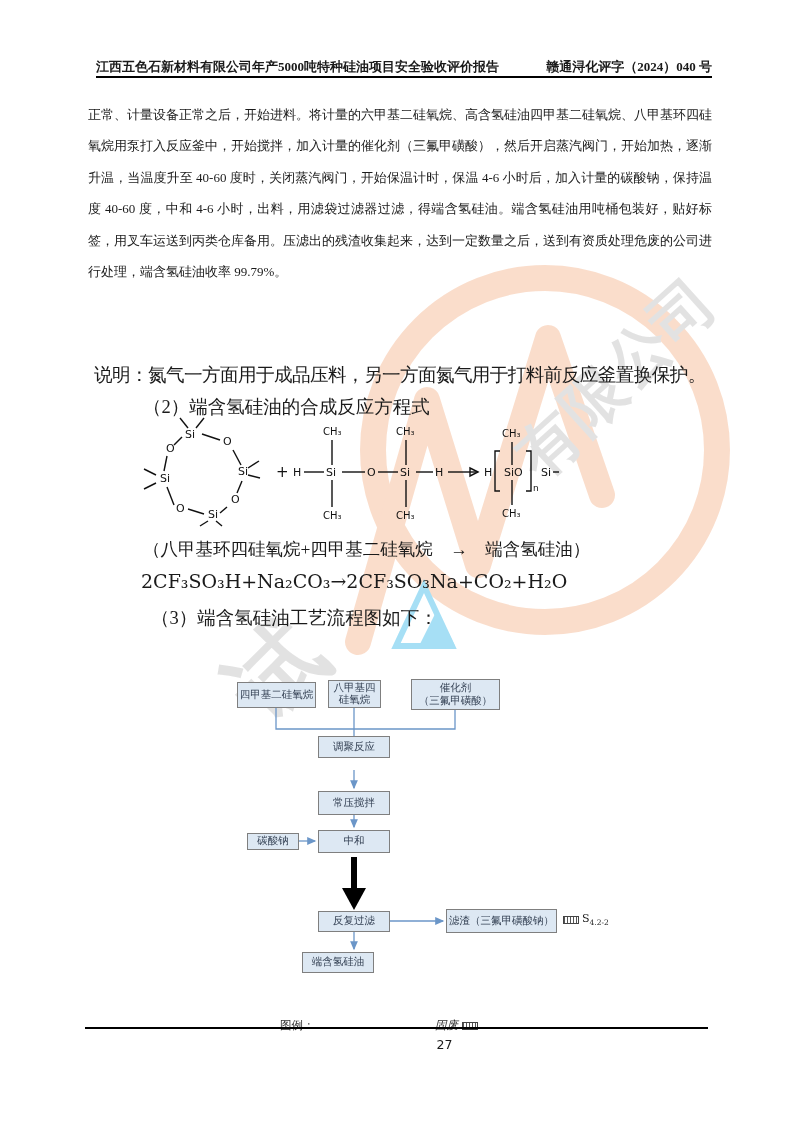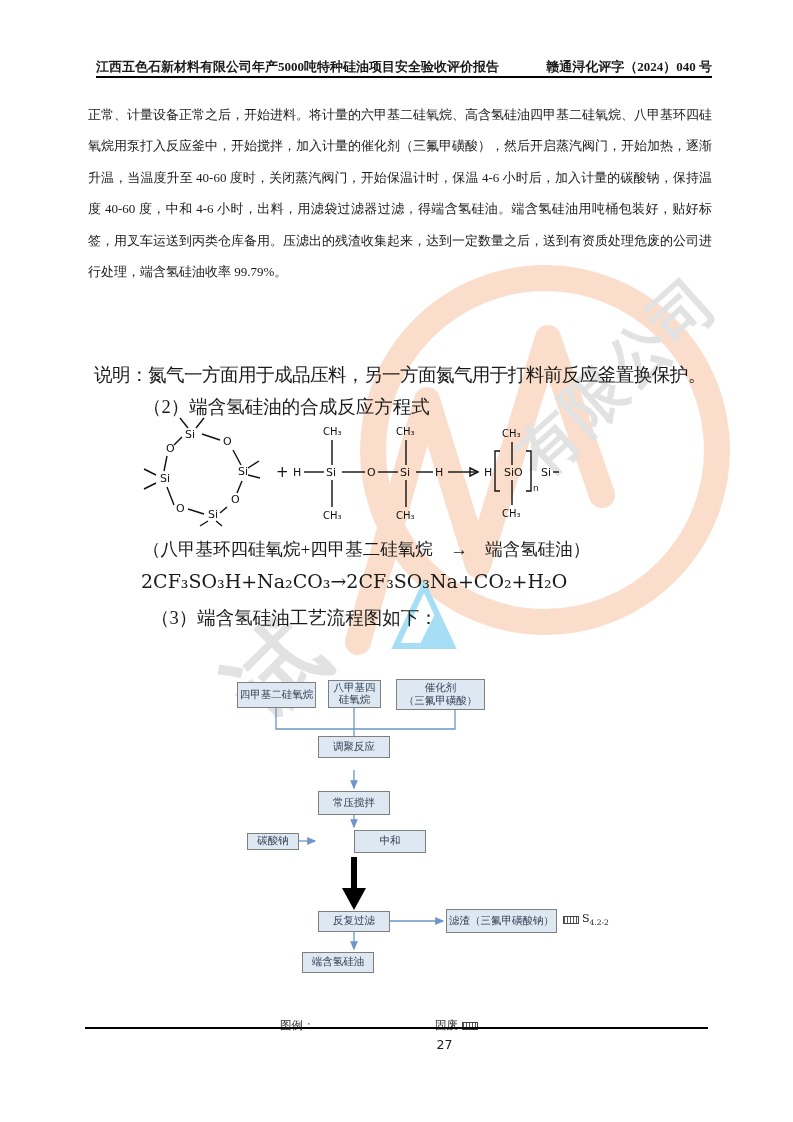--- a/index.html
+++ b/index.html
@@ -171,39 +171,39 @@
       </g>
       <g>
         <line x1="154" y1="197" x2="154" y2="236" stroke="#000" stroke-width="6"></line>
         <path d="M154,250 L142,228 L166,228 z" fill="#000"></path>
       </g>
     </svg>
 
     <div class="fbox" style="left:37px;top:22px;width:79px;height:26px;">四甲基二硅氧烷</div>
     <div class="fbox" style="left:128px;top:20px;width:53px;height:28px;">八甲基四
 硅氧烷</div>
-    <div class="fbox" style="left:196px;top:19px;width:89px;height:31px;">催化剂
+    <div class="fbox" style="left:211px;top:19px;width:89px;height:31px;">催化剂
 （三氟甲磺酸）</div>
     <div class="fbox" style="left:118px;top:76px;width:72px;height:22px;">调聚反应</div>
     <div class="fbox" style="left:118px;top:131px;width:72px;height:24px;text-align:center;">常压搅拌</div>
-    <div class="fbox" style="left:118px;top:170px;width:72px;height:23px;margin-left:36px;">中和</div>
+    <div class="fbox" style="left:118px;top:170px;width:72px;height:23px;">中和</div>
     <div class="fbox" style="left:47px;top:173px;width:52px;height:17px;">碳酸钠</div>
     <div class="fbox" style="left:118px;top:251px;width:72px;height:21px;">反复过滤</div>
     <div class="fbox" style="left:246px;top:249px;width:111px;height:24px;">滤渣（三氟甲磺酸钠）</div>
     <div class="fbox" style="left:102px;top:292px;width:72px;height:21px;">端含氢硅油</div>
 
     <span class="tag" style="left:363px;top:252px;">
       <span class="hatch"></span>
       <span><span>S</span><sub>4.2-2</sub></span>
     </span>
 
     <span class="flabel" style="left:80px;top:328px;">
       <span>图例：</span>
     </span>
-    <span class="flabel" style="left:235px;top:328px;">
+    <span class="flabel" style="left:235px;top:328px;font-style:italic;">
       <span>固废</span>
       <span class="hatch"></span>
     </span>
   </div>
 
   <div class="layer footline"></div>
   <div class="layer pagenum">27</div>
 
 </div>
 

